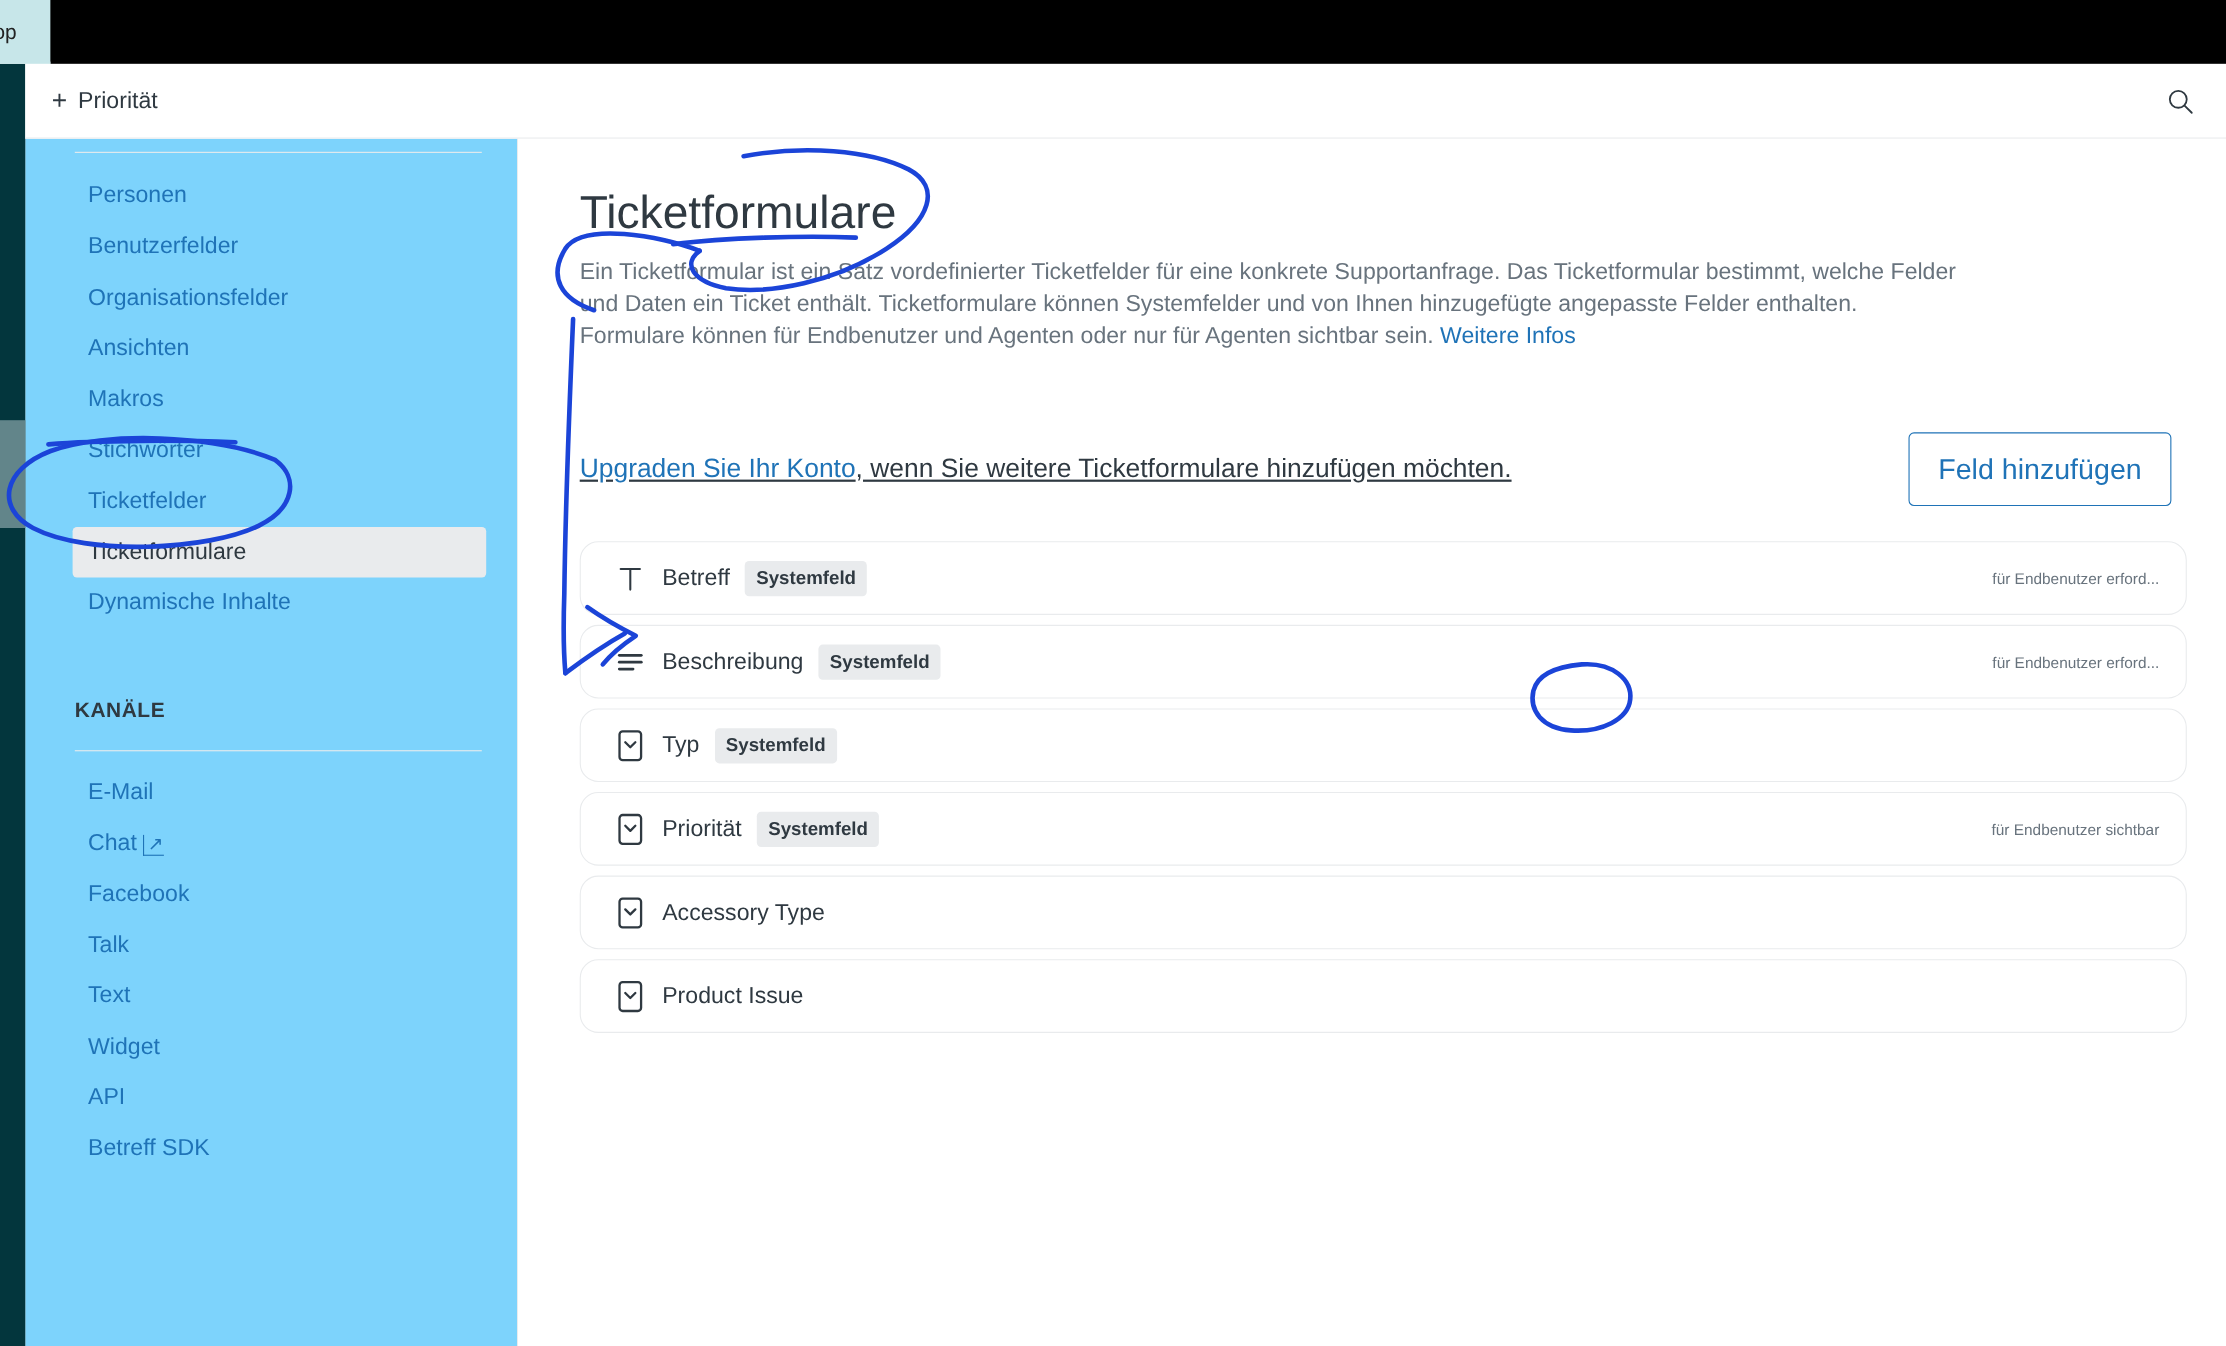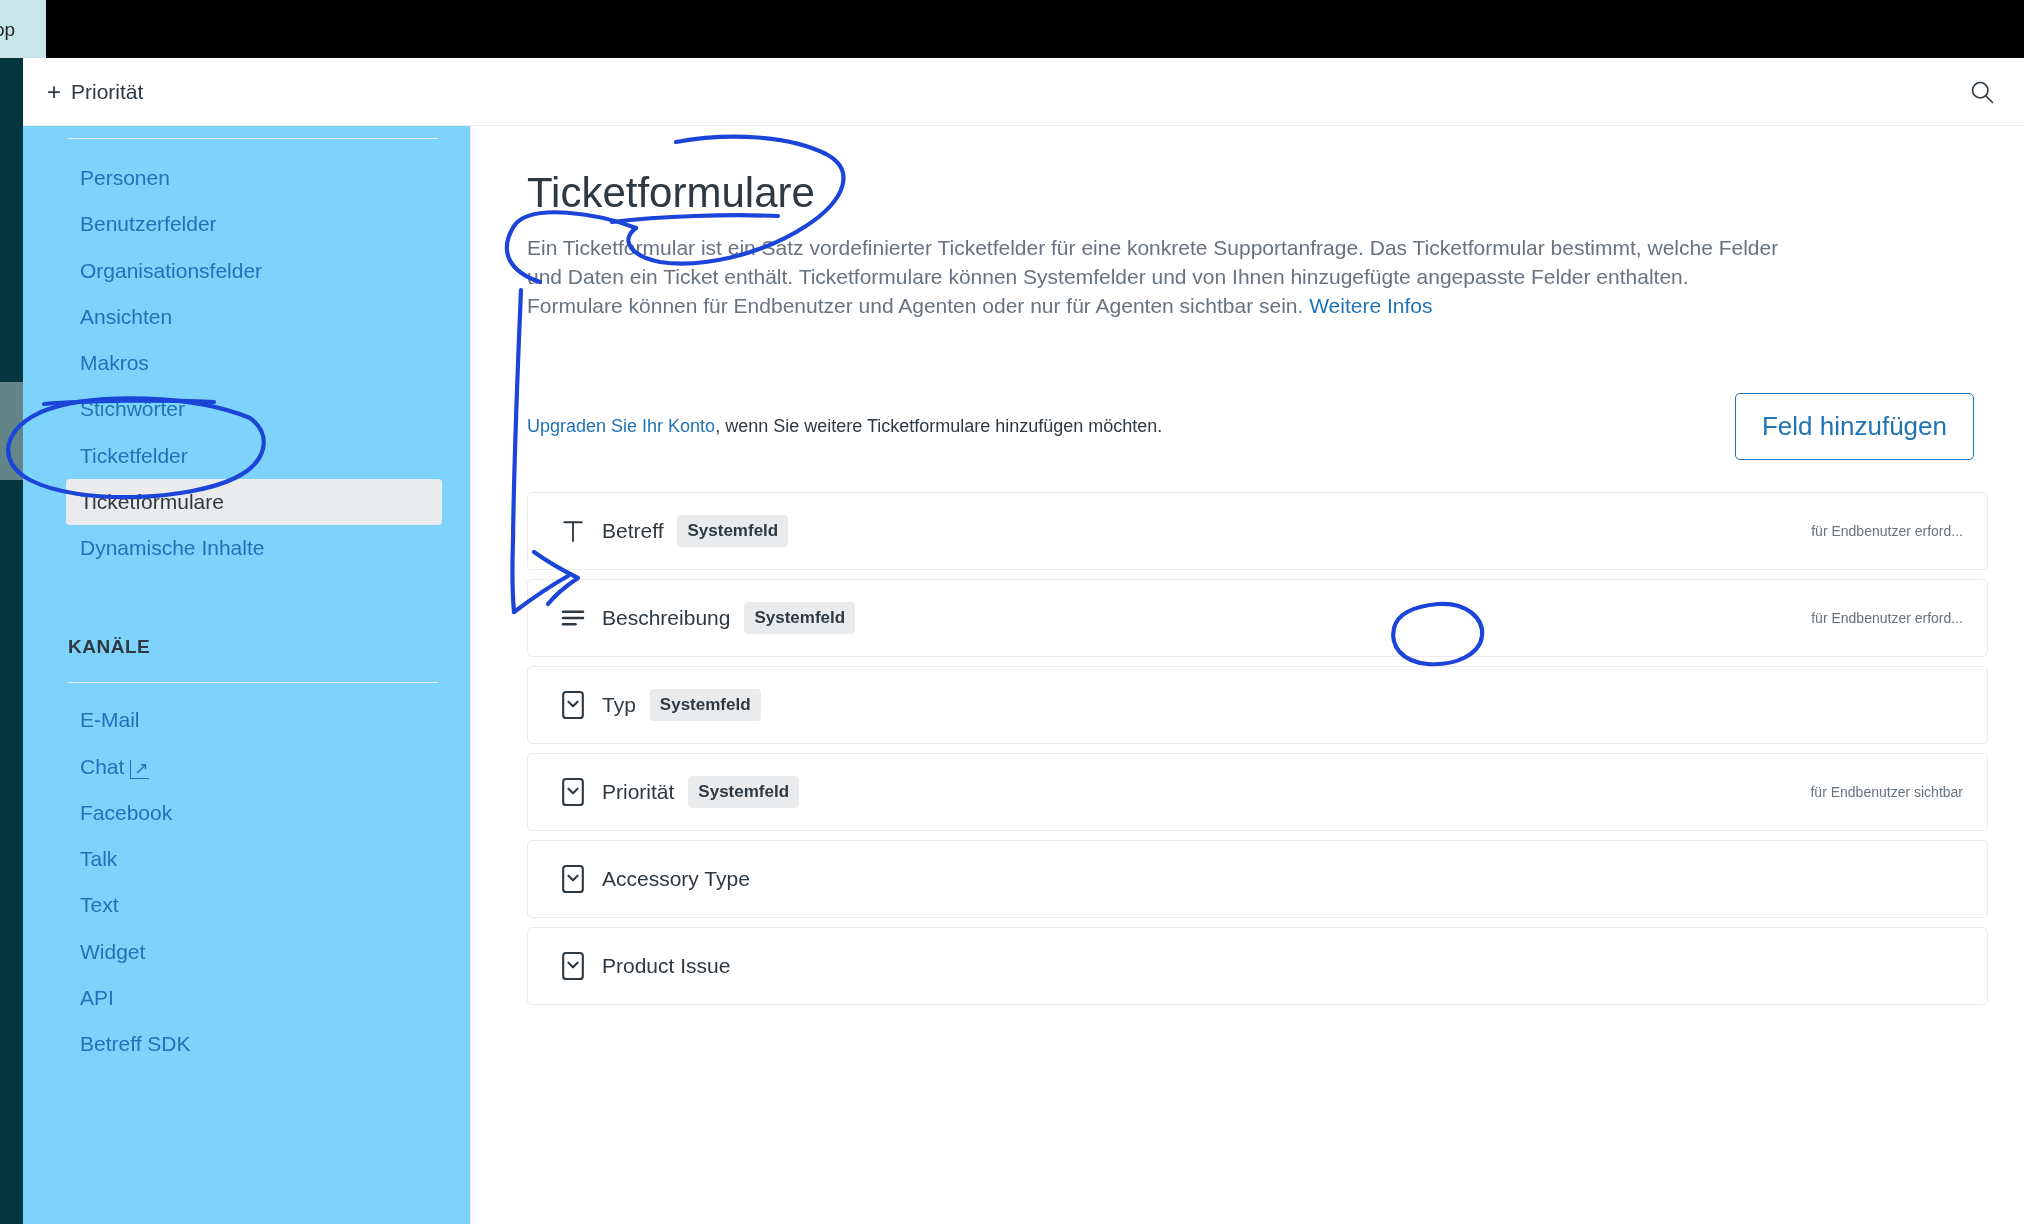--- a/index.html
+++ b/index.html
@@ -86,33 +86,33 @@
   .page-desc {
     font-size: 21px; color: #68737d; line-height: 1.38; max-width: 1260px;
   }
   .page-desc a, .inline-link {
     color: #1f73b7; text-decoration: none; cursor: pointer;
   }
   .upgrade-row {
     display: flex; align-items: center; justify-content: space-between;
     margin-top: 72px; padding-right: 14px;
   }
-  .upgrade-text { font-size: 18px; color: #2f3941; }
+  .upgrade-text { font-size: 24px; color: #2f3941; text-decoration: underline; }
   .outline-btn {
     border: 1px solid #1f73b7; color: #1f73b7; background: #ffffff;
     border-radius: 5px; font-size: 26px; padding: 17px 26px;
     cursor: pointer; font-family: "Liberation Sans", sans-serif;
     white-space: nowrap;
   }
 
   .field-list { margin-top: 32px; }
   .field-row {
     display: flex; align-items: center;
-    border: 1px solid #e9ebed; border-radius: 5px; background: #ffffff;
-    height: 78px; margin-bottom: 9px; padding: 0 24px 0 28px;
+    border: 1px solid #e9ebed; border-radius: 17px; background: #ffffff;
+    height: 67px; margin-bottom: 9px; padding: 0 24px 0 28px;
     cursor: pointer;
   }
   .field-ico { width: 34px; display: flex; align-items: center; justify-content: center; margin-right: 12px; }
   .field-name { font-size: 21px; color: #2f3941; margin-right: 14px; white-space: nowrap; }
   .sys-badge {
     background: #e9ebed; color: #2f3941; font-size: 17px; font-weight: bold;
     border-radius: 4px; padding: 6px 10px; white-space: nowrap;
   }
   .field-status {
     margin-left: auto; font-size: 14px; color: #68737d; white-space: nowrap;

